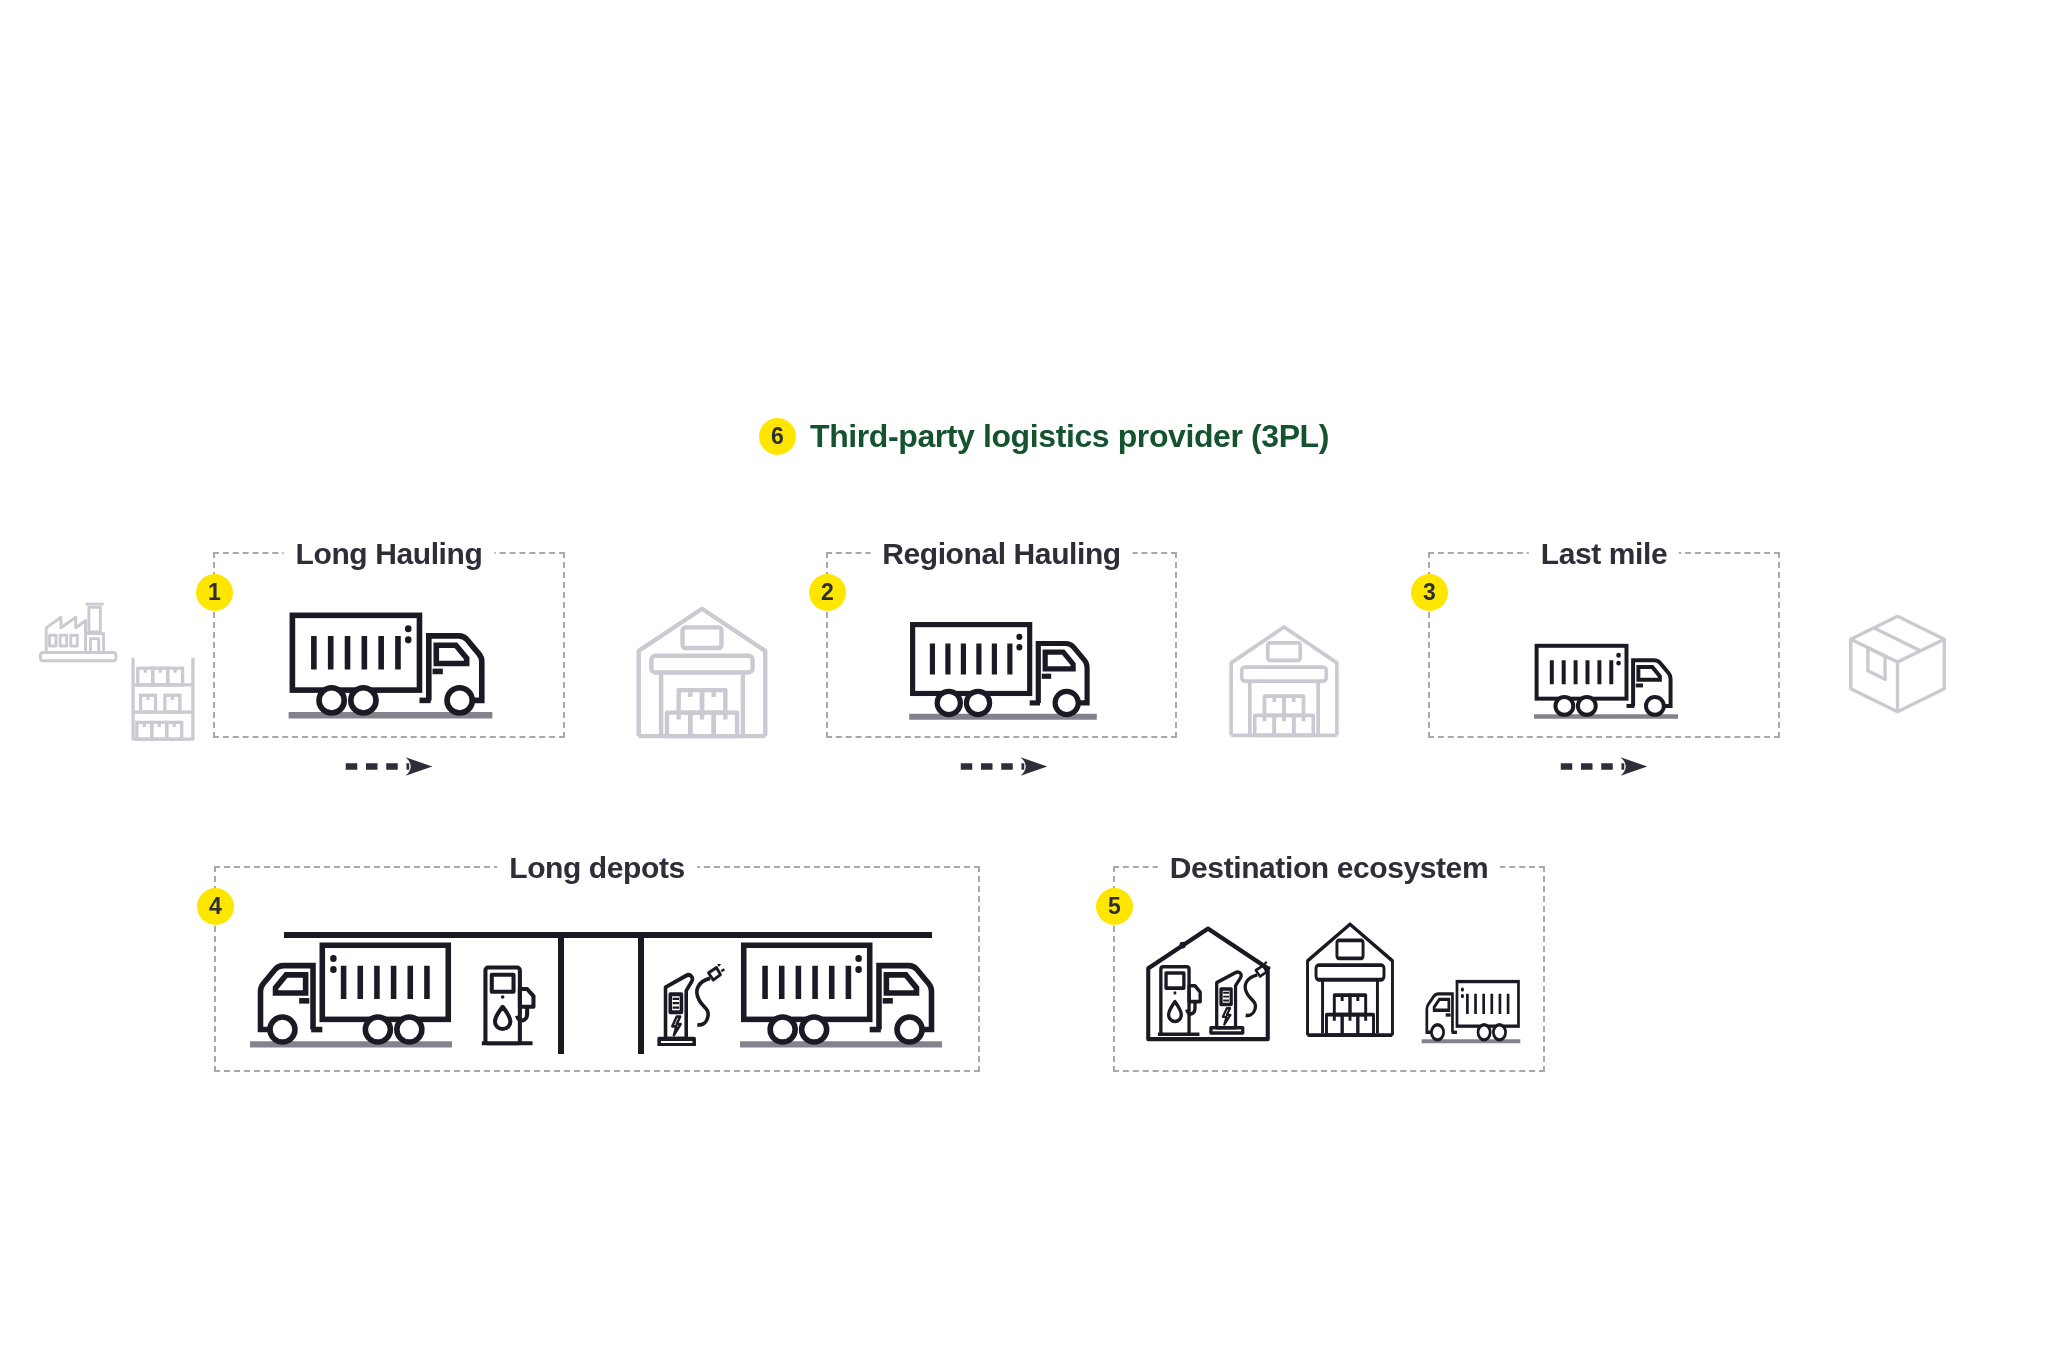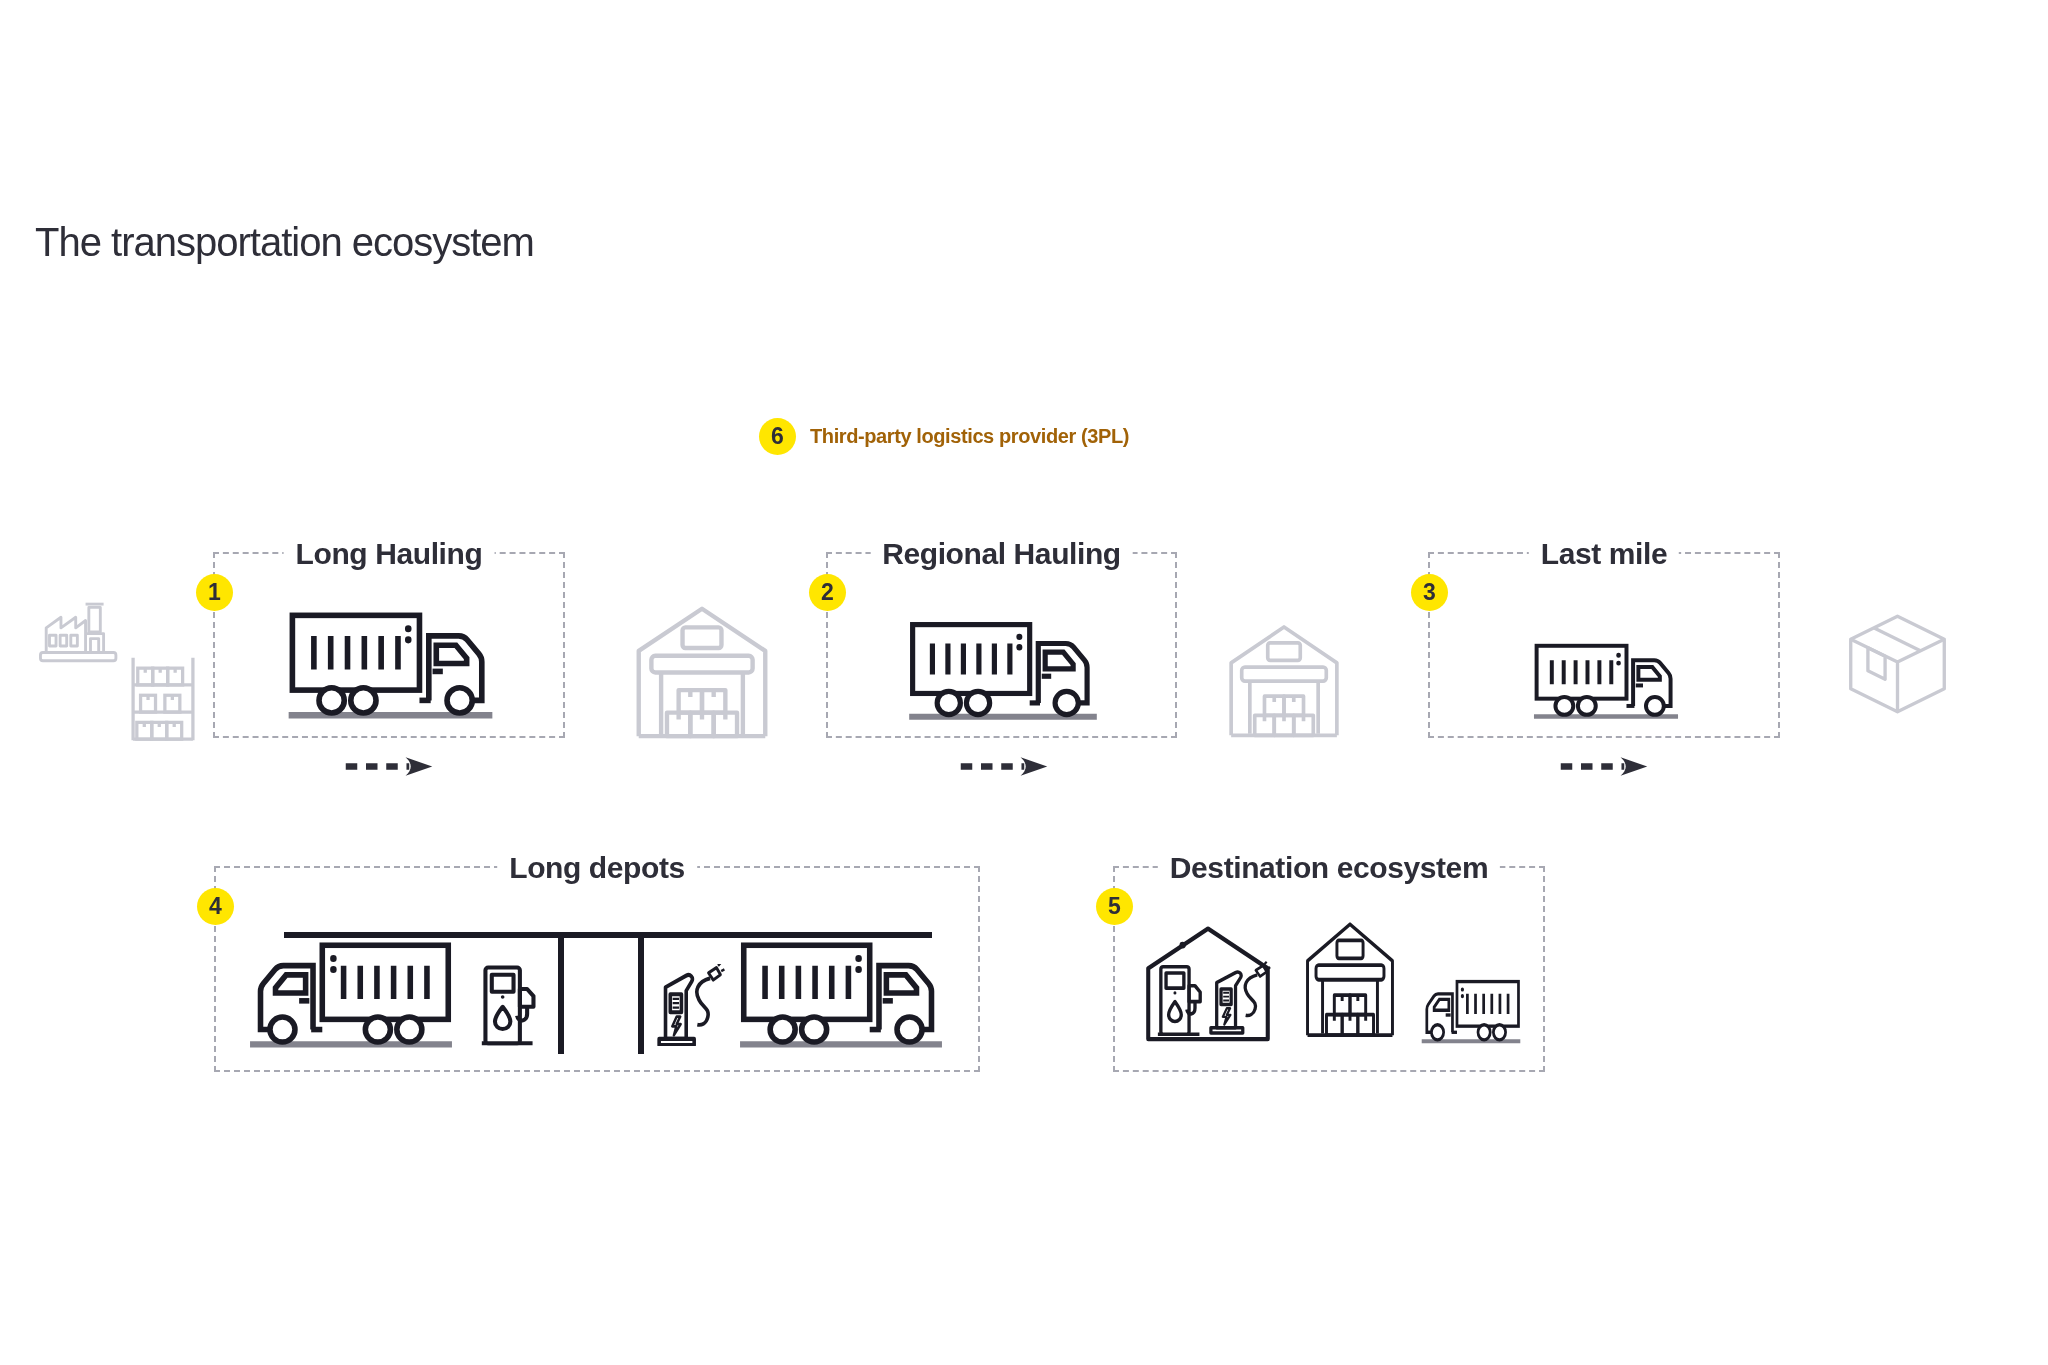--- a/index.html
+++ b/index.html
@@ -15,21 +15,21 @@
   .badge {
     width:37px; height:37px; border-radius:50%;
     background:#FFE600; color:#2E2E38;
     font-weight:700; font-size:23px;
     display:flex; align-items:center; justify-content:center;
     flex:0 0 auto;
   }
   .corner-badge { position:absolute; left:-19px; top:20px; z-index:3; }
 
   .legend { position:absolute; left:759px; top:418px; display:flex; align-items:center; gap:14px; }
-  .legend-label { font-size:20px; font-weight:700; color:#a16207; letter-spacing:-0.4px; }
+  .legend-label { font-size:32px; font-weight:700; color:#14532d; letter-spacing:-0.4px; }
 
   .stage-box { position:absolute; border:2px dashed #A7A8B2; }
   .stage-label {
     position:absolute; top:-17px; left:50%; transform:translateX(-50%);
     background:#ffffff; padding:0 12px;
     font-size:30px; font-weight:700; color:#2E2E38; white-space:nowrap; letter-spacing:-0.4px;
     z-index:2;
   }
 
   .icon { position:absolute; display:block; }
@@ -139,21 +139,20 @@
         <use href="#g-ev-charger" transform="translate(66 48) scale(0.80)"></use>
       </g>
 
       <g id="g-arrow">
         <line x1="3" y1="10" x2="72" y2="10" stroke="currentColor" stroke-width="7" stroke-dasharray="12.5 9.5"></line>
         <path d="M68 0 L97 10 L68 20 C75.5 13.5 75.5 6.5 68 0 Z" fill="currentColor" stroke="none"></path>
       </g>
     </defs>
   </svg>
 
-  <h1 class="title">The transportation ecosystem</h1>
 
   <div class="legend">
     <span class="badge">6</span>
     <span class="legend-label">Third-party logistics provider (3PL)</span>
   </div>
 
   <svg class="icon muted-icon" style="left:38px; top:598px; width:82px; height:68px" viewBox="0 0 100 76">
       <use href="#g-factory"></use>
     </svg>
   <svg class="icon muted-icon" style="left:126px; top:656px; width:74px; height:86px" viewBox="0 0 78 92">

